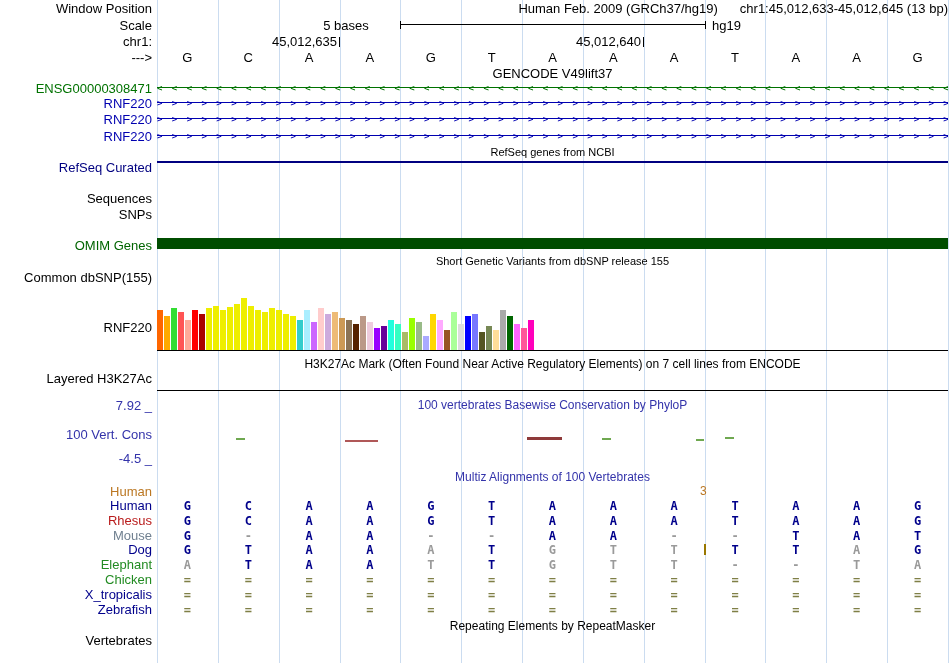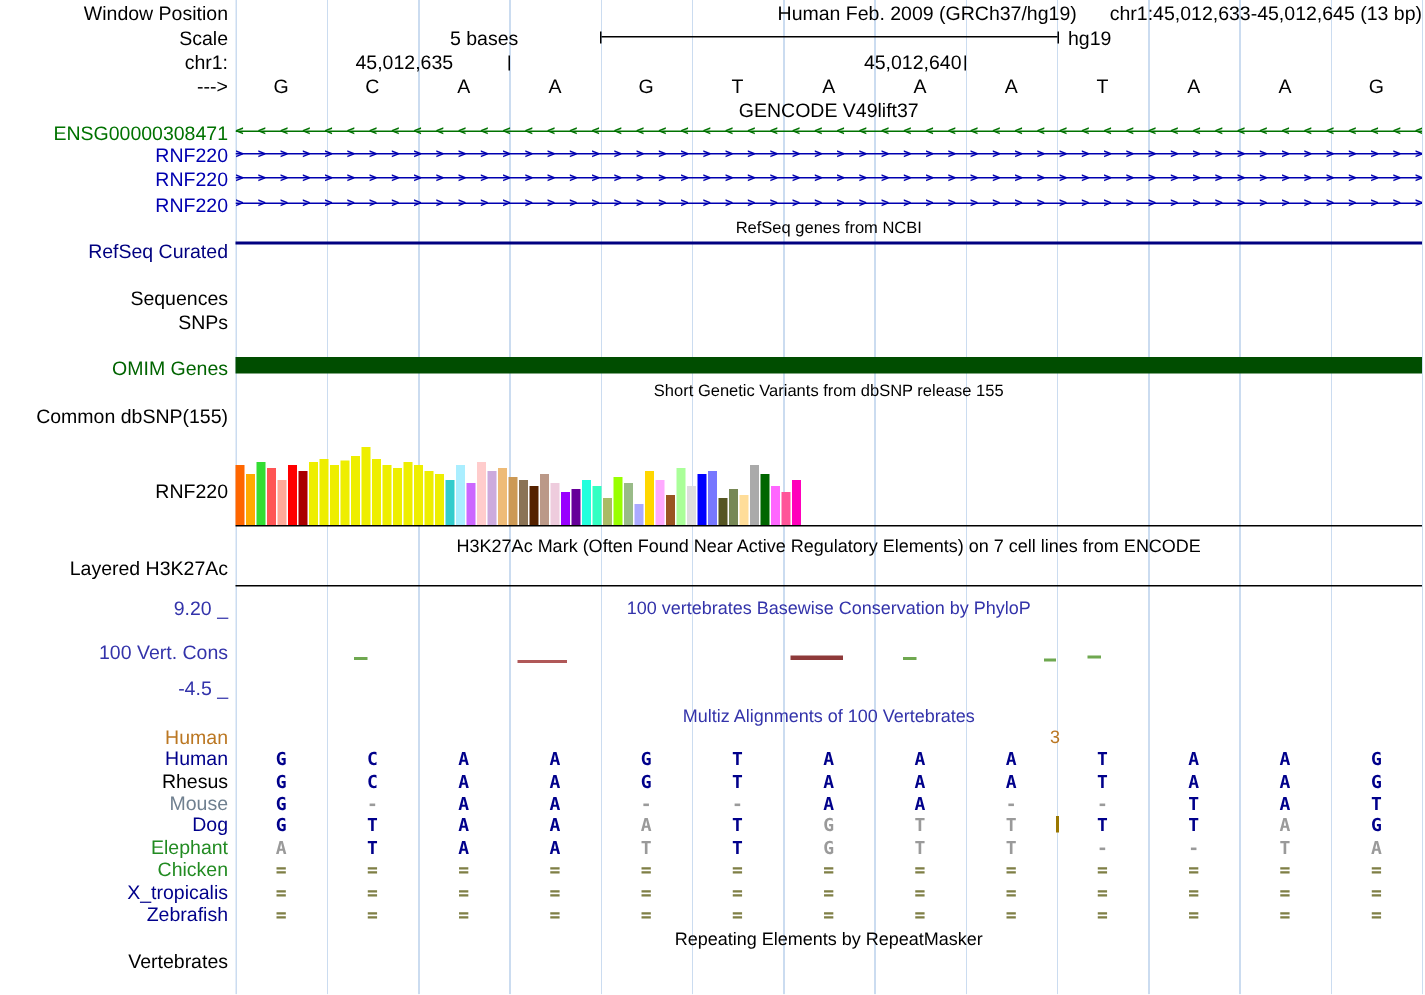--- a/index.html
+++ b/index.html
@@ -41,36 +41,36 @@
   <div class="gut" style="top:18px">Scale</div>
   <div class="gut" style="top:34px">chr1:</div>
   <div class="gut" style="top:50px">---&gt;</div>
   <div class="gut" id="refseq-label" style="top:160px;color:#000080">RefSeq Curated</div>
   <div class="gut" style="top:191px">Sequences</div>
   <div class="gut" style="top:207px">SNPs</div>
   <div class="gut" id="omim-label" style="top: 238px; color: rgb(0, 100, 0);">OMIM Genes</div>
   <div class="gut" style="top:270px">Common dbSNP(155)</div>
   <div class="gut" style="top:320px">RNF220</div>
   <div class="gut" style="top:371px">Layered H3K27Ac</div>
-  <div class="gut phy" style="top: 398px; color: rgb(51, 51, 170);">9.20 _</div>
+  <div class="gut phy" style="top: 398px; color: rgb(51, 51, 170);">7.92 _</div>
   <div class="gut phy" style="top: 427px; color: rgb(51, 51, 170);">100 Vert. Cons</div>
   <div class="gut phy" style="top: 451px; color: rgb(51, 51, 170);">-4.5 _</div>
   <div class="gut" id="gaps-label" style="top: 484px; color: rgb(187, 119, 34);">Human</div>
   <div class="gut" style="top:633px">Vertebrates</div>
 
   <div class="ctr hdr" style="top:1px">
     <span>Human Feb. 2009 (GRCh37/hg19)</span>
     <span>chr1:45,012,633-45,012,645 (13 bp)</span>
   </div>
 
-  <div class="abs" style="left:300px;top:18px;width:92px;text-align:left">5 bases</div>
+  <div class="abs" style="left:300px;top:18px;width:92px;text-align:center">5 bases</div>
   <div class="scalebar"></div>
   <div class="abs" style="left:712px;top:18px">hg19</div>
 
-  <div class="abs" style="left:237px;top:34px;width:100px;">45,012,635</div>
+  <div class="abs" style="left:237px;top:34px;width:100px;text-align:right">45,012,635</div>
   <div class="tick" style="left:339px;top:37px;height:10px"></div>
   <div class="abs" style="left:541px;top:34px;width:100px;text-align:right">45,012,640</div>
   <div class="tick" style="left:643px;top:37px;height:10px"></div>
 
   <div class="seq-row" id="seq-row" style="top:50px">
       <span>G</span>
       <span>C</span>
       <span>A</span>
       <span>A</span>
       <span>G</span>
@@ -195,21 +195,21 @@
       <span style="color: rgb(0, 0, 139);">G</span>
       <span style="color: rgb(0, 0, 139);">T</span>
       <span style="color: rgb(0, 0, 139);">A</span>
       <span style="color: rgb(0, 0, 139);">A</span>
       <span style="color: rgb(0, 0, 139);">A</span>
       <span style="color: rgb(0, 0, 139);">T</span>
       <span style="color: rgb(0, 0, 139);">A</span>
       <span style="color: rgb(0, 0, 139);">A</span>
       <span style="color: rgb(0, 0, 139);">G</span>
     </div>
-    <div class="gut" style="top: 513px; color: #000000;">Rhesus</div>
+    <div class="gut" style="top: 513px; color: #b91c1c;">Rhesus</div>
     <div class="aln-row" style="top: 514px;">
       <span style="color: rgb(0, 0, 139);">G</span>
       <span style="color: rgb(0, 0, 139);">C</span>
       <span style="color: rgb(0, 0, 139);">A</span>
       <span style="color: rgb(0, 0, 139);">A</span>
       <span style="color: rgb(0, 0, 139);">G</span>
       <span style="color: rgb(0, 0, 139);">T</span>
       <span style="color: rgb(0, 0, 139);">A</span>
       <span style="color: rgb(0, 0, 139);">A</span>
       <span style="color: rgb(0, 0, 139);">A</span>

